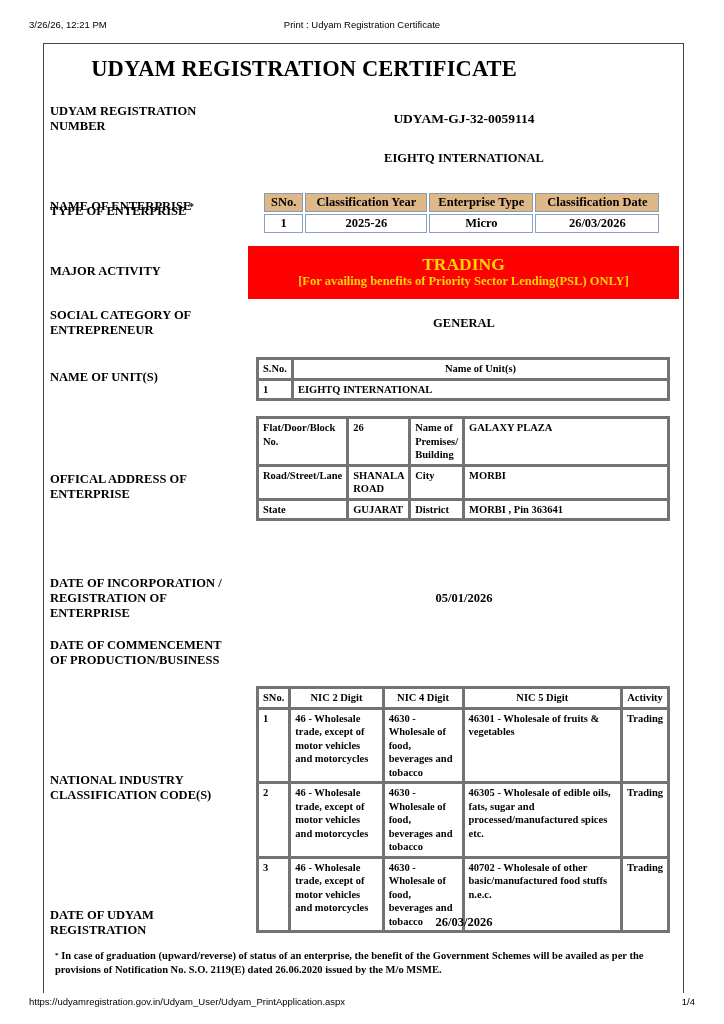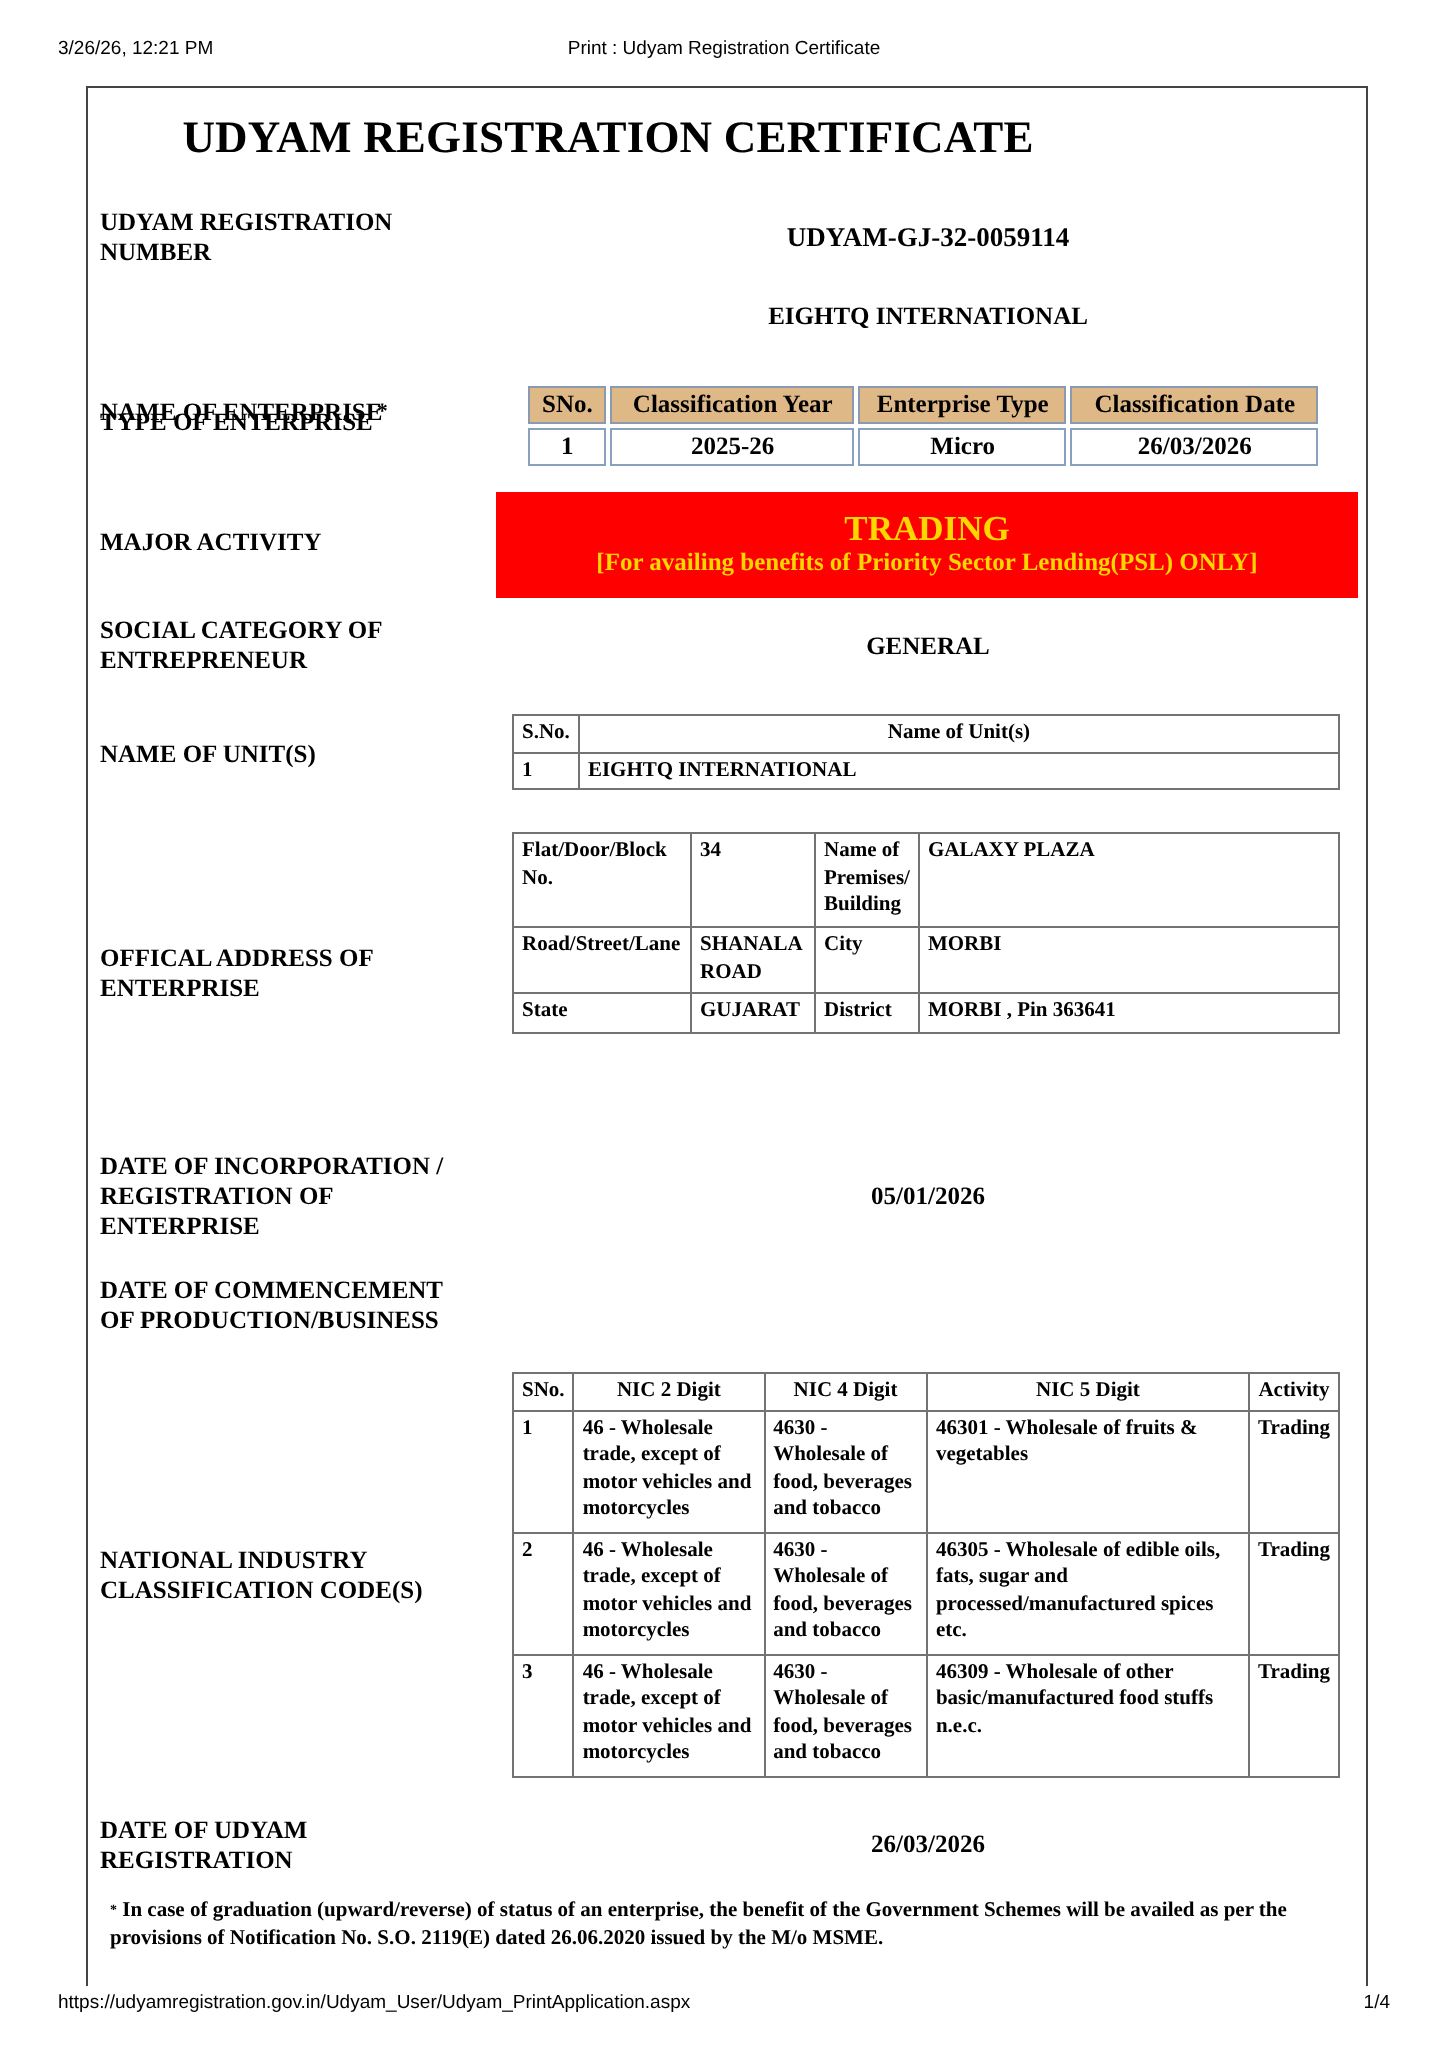--- a/index.html
+++ b/index.html
@@ -55,21 +55,21 @@
     position: absolute; left: 248px; top: 246px; width: 431px; height: 53px;
     background: #ff0000; text-align: center; color: #ffd700; font-weight: bold;
   }
   .activity-main { font-size: 17.5px; margin-top: 9px; line-height: 19px; }
   .activity-sub { font-size: 12.5px; line-height: 15px; }
 
   table.grid {
     position: absolute; border-collapse: collapse; font-size: 10.5px; font-weight: bold;
   }
   table.grid th, table.grid td {
-    border: 1px solid #737373; padding: 2px 4px; vertical-align: top; line-height: 13.5px;
+    border: 3px solid #737373; padding: 2px 4px; vertical-align: top; line-height: 13.5px;
   }
   table.grid th { text-align: center; }
 
   .units-table { left: 256px; top: 357px; width: 414px; }
   .addr-table { left: 256px; top: 416px; width: 414px; }
   .addr-table td { vertical-align: middle; }
   .nic-table { left: 256px; top: 686px; width: 414px; }
 
   .footnote {
     position: absolute; left: 55px; top: 949px; width: 620px; font-size: 10.5px; font-weight: bold;
@@ -147,21 +147,21 @@
   </table>
 
 <div class="label" style="top:472px;">
   <div>OFFICAL ADDRESS OF</div>
   <div>ENTERPRISE</div>
 </div>
 <table class="grid addr-table">
   <tbody>
       <tr style="height:47px;">
     <td style="width:89px;">Flat/Door/Block No.</td>
-    <td style="width:62px;">34</td>
+    <td style="width:62px;">26</td>
     <td style="width:51px;">Name of Premises/ Building</td>
     <td>GALAXY PLAZA</td>
   </tr>
   <tr style="height:33px;">
     <td>Road/Street/Lane</td>
     <td>SHANALA ROAD</td>
     <td>City</td>
     <td>MORBI</td>
   </tr>
   <tr style="height:20px;">
@@ -210,21 +210,21 @@
     <td>2</td>
     <td>46 - Wholesale trade, except of motor vehicles and motorcycles</td>
     <td>4630 - Wholesale of food, beverages and tobacco</td>
     <td>46305 - Wholesale of edible oils, fats, sugar and processed/manufactured spices etc.</td>
     <td>Trading</td>
   </tr>
   <tr style="height:61px;">
     <td>3</td>
     <td>46 - Wholesale trade, except of motor vehicles and motorcycles</td>
     <td>4630 - Wholesale of food, beverages and tobacco</td>
-    <td>46309 - Wholesale of other basic/manufactured food stuffs n.e.c.</td>
+    <td>40702 - Wholesale of other basic/manufactured food stuffs n.e.c.</td>
     <td>Trading</td>
   </tr>
 </tbody>
   </table>
 
 <div class="label" style="top:908px;">
   <div>DATE OF UDYAM</div>
   <div>REGISTRATION</div>
 </div>
 <div class="value" style="top:915px;">26/03/2026</div>

